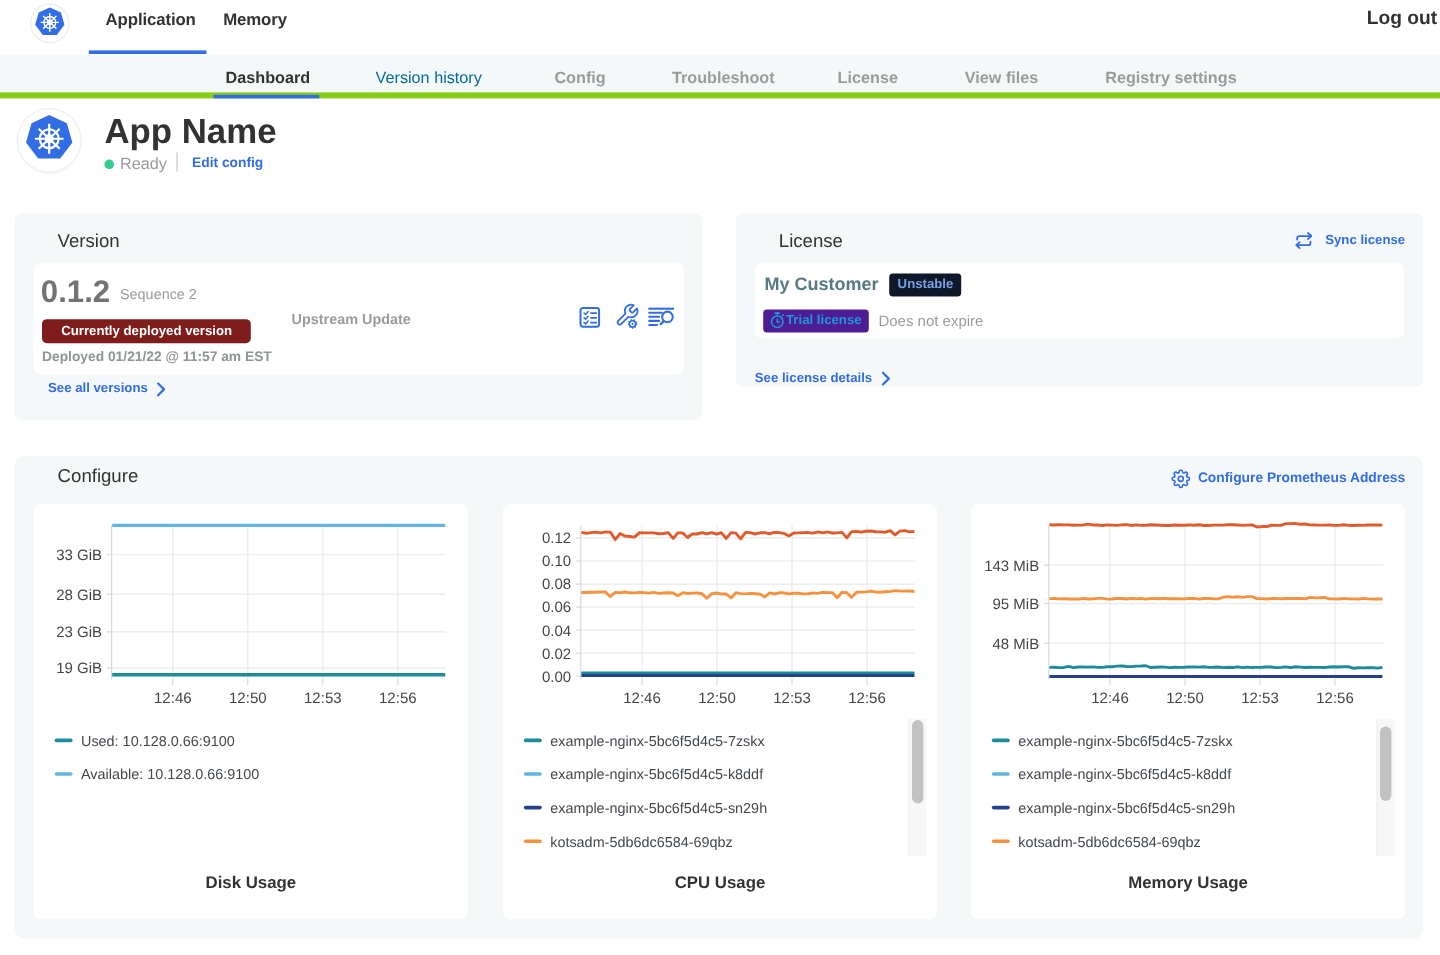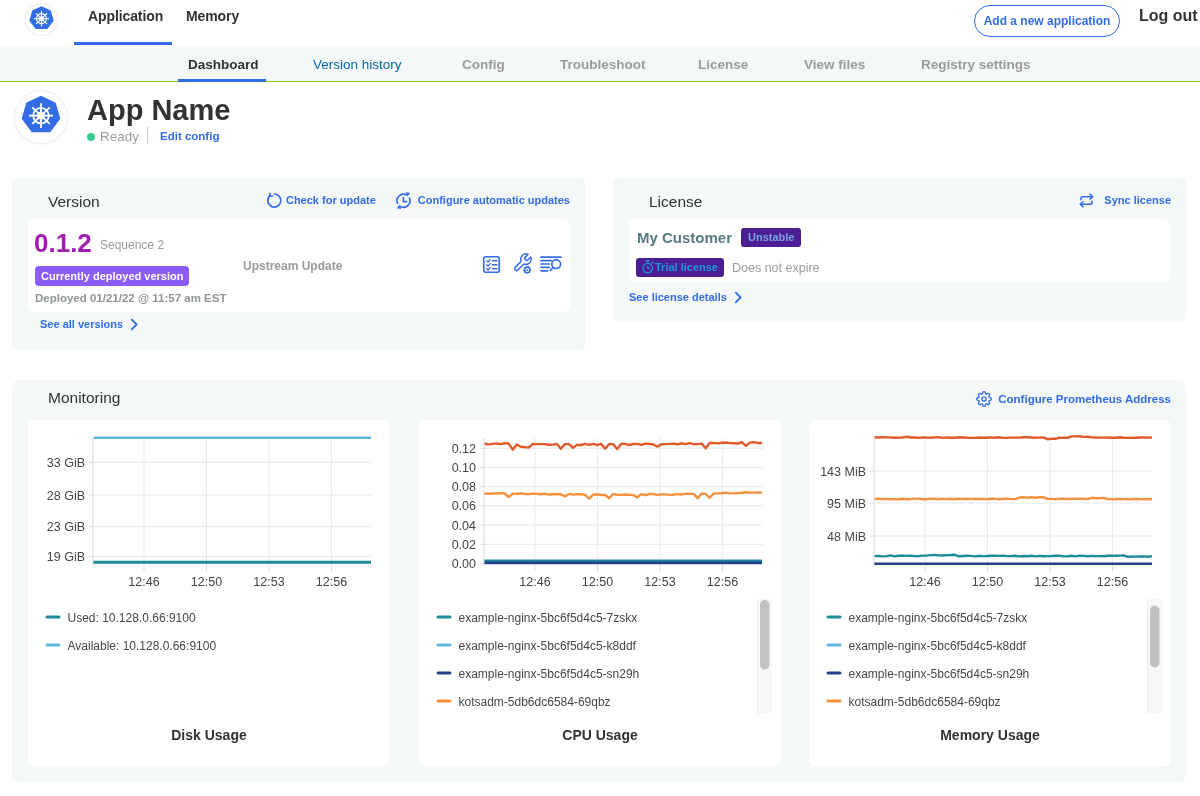--- a/index.html
+++ b/index.html
@@ -29,25 +29,24 @@
       <line x1="50" y1="47" x2="76" y2="47"></line>
       <line x1="50" y1="47" x2="31" y2="29"></line>
       <line x1="50" y1="47" x2="69" y2="29"></line>
       <line x1="50" y1="47" x2="31" y2="65"></line>
       <line x1="50" y1="47" x2="69" y2="65"></line>
     </g>
   </svg>
   <div class="abs" style="left:88px;top:8px;font-size:14px;font-weight:700;letter-spacing:-0.1px;color:#323232;">Application</div>
   <div class="abs" style="left:74px;top:42px;width:98px;height:3px;background:#326de6;"></div>
   <div class="abs" style="left:186px;top:8px;font-size:14px;font-weight:700;letter-spacing:-0.1px;color:#323232;">Memory</div>
-  <div class="abs" style="left:974px;top:5px;width:146px;height:32px;border:1px solid #326de6;border-radius:17px;color:#326de6;font-size:12px;font-weight:700;text-align:center;line-height:30px;">Add a new application</div>
   <div class="abs" style="left:1139px;top:7px;font-size:16px;font-weight:600;color:#323232;">Log out</div>
 </div>
 
-<div class="abs" style="left:0;top:46px;width:1200px;height:36px;background:#f4f8f9;border-bottom:1px solid #84cc16;">
+<div class="abs" style="left:0;top:46px;width:1200px;height:36px;background:#f4f8f9;border-bottom:5px solid #84cc16;">
   <div class="abs" style="left:188px;top:11px;font-size:13.5px;font-weight:700;color:#323232;">Dashboard</div>
   <div class="abs" style="left:178px;top:33px;width:88px;height:3px;background:#326de6;"></div>
   <div class="abs" style="left:313px;top:11px;font-size:13.5px;font-weight:400;color:#0369a1;">Version history</div>
   <div class="abs" style="left:462px;top:11px;font-size:13.5px;font-weight:700;color:#9b9b9b;">Config</div>
   <div class="abs" style="left:560px;top:11px;font-size:13.5px;font-weight:700;color:#9b9b9b;">Troubleshoot</div>
   <div class="abs" style="left:698px;top:11px;font-size:13.5px;font-weight:700;color:#9b9b9b;">License</div>
   <div class="abs" style="left:804px;top:11px;font-size:13.5px;font-weight:700;color:#9b9b9b;">View files</div>
   <div class="abs" style="left:921px;top:11px;font-size:13.5px;font-weight:700;color:#9b9b9b;">Registry settings</div>
 </div>
 
@@ -68,41 +67,25 @@
   </g>
 </svg>
 <div class="abs" style="left:87px;top:94px;font-size:29px;font-weight:700;color:#323232;">App Name</div>
 <div class="abs" style="left:87px;top:133px;width:8px;height:8px;border-radius:50%;background:#38cc8e;"></div>
 <div class="abs" style="left:100px;top:129px;font-size:13.5px;font-weight:500;color:#9b9b9b;">Ready</div>
 <div class="abs" style="left:147px;top:127px;width:1px;height:16px;background:#c4c7ca;"></div>
 <div class="abs" style="left:160px;top:130px;font-size:11.5px;font-weight:700;color:#326de6;">Edit config</div>
 
 <div class="abs card" style="left:12px;top:178px;width:573px;height:172px;">
   <div class="abs h16" style="left:16px;top:15px;">Version</div>
-  <div class="abs linkrow" style="right:15px;top:13px;height:18px;">
-    <svg style="margin-right:3px;" width="17" height="17" viewBox="0 0 24 24" fill="none" stroke="#326de6" stroke-width="2.4" stroke-linecap="round">
-      <path d="M5.5 5.2 A 9.2 9.2 0 1 0 12 2.8"></path>
-      <path d="M5.5 1.8 L5.5 5.6 L9.3 5.6" stroke-width="2.2"></path>
-    </svg>
-    <span class="link">Check for update</span>
-    <span style="width:18px;"></span>
-    <svg style="margin-right:5px;" width="19" height="19" viewBox="0 0 24 24" fill="none" stroke="#326de6">
-      <path d="M4.9 16.4 A8.2 8.2 0 0 1 16.1 5.2" stroke-width="2"></path>
-      <path d="M19.1 8.2 A8.2 8.2 0 0 1 7.9 19.4" stroke-width="2"></path>
-      <polygon points="14.9,1.6 20.6,2.6 16.4,7.2" fill="#326de6" stroke="none"></polygon>
-      <polygon points="9.1,22.8 3.4,21.8 7.6,17.2" fill="#326de6" stroke="none"></polygon>
-      <path d="M11.9 8.3 L11.9 13.5 L15.8 13.5" stroke-width="2.1" stroke-linecap="round"></path>
-    </svg>
-    <span class="link">Configure automatic updates</span>
-  </div>
 
   <div class="abs wbox" style="left:16px;top:41px;width:542px;height:93px;">
-    <div class="abs" style="left:6px;top:9px;font-size:26px;font-weight:700;color:#a21caf;">0.1.2</div>
+    <div class="abs" style="left:6px;top:9px;font-size:26px;font-weight:700;color:#737373;">0.1.2</div>
     <div class="abs" style="left:72px;top:19px;font-size:12px;font-weight:500;color:#9b9b9b;">Sequence 2</div>
-    <div class="abs" style="left:7px;top:47px;height:20px;background:#8b5cf6;border-radius:4px;color:#fff;font-size:11px;font-weight:700;line-height:20px;padding:0 6px;">Currently deployed version</div>
+    <div class="abs" style="left:7px;top:47px;height:20px;background:#7f1d1d;border-radius:4px;color:#fff;font-size:11px;font-weight:700;line-height:20px;padding:0 16px;">Currently deployed version</div>
     <div class="abs" style="left:7px;top:73px;font-size:11.5px;font-weight:600;color:#8f9496;">Deployed 01/21/22 @ 11:57 am EST</div>
     <div class="abs" style="left:215px;top:40px;font-size:12px;font-weight:700;color:#9b9b9b;">Upstream Update</div>
 
     <svg class="abs" style="left:454px;top:36px;" width="19" height="19" viewBox="0 0 24 24" fill="none" stroke="#326de6" stroke-linecap="round" stroke-linejoin="round">
       <rect x="2.2" y="2.2" width="19.6" height="19.6" rx="2.6" stroke-width="2.1"></rect>
       <path d="M6 7.4 L7.6 9 L10.2 5.9" stroke-width="1.7"></path>
       <path d="M6 12.4 L7.6 14 L10.2 10.9" stroke-width="1.7"></path>
       <path d="M6 17.4 L7.6 19 L10.2 15.9" stroke-width="1.7"></path>
       <line x1="13.2" y1="7.4" x2="18.8" y2="7.4" stroke-width="1.9"></line>
       <line x1="13.2" y1="12.4" x2="18.8" y2="12.4" stroke-width="1.9"></line>
@@ -140,41 +123,41 @@
     <svg style="margin-right:8px;" width="19" height="19" viewBox="0 0 24 24" fill="none" stroke="#326de6" stroke-width="1.9" stroke-linecap="round" stroke-linejoin="round">
       <path d="M5 11 L5 9.6 C5 8.1 6 7.2 7.5 7.2 L19.6 7.2"></path>
       <path d="M16.4 4 L19.9 7.2 L16.4 10.4"></path>
       <path d="M19 13 L19 14.4 C19 15.9 18 16.8 16.5 16.8 L4.4 16.8"></path>
       <path d="M7.6 13.6 L4.1 16.8 L7.6 20"></path>
     </svg>
     <span class="link">Sync license</span>
   </div>
   <div class="abs wbox" style="left:16px;top:41px;width:541px;height:63px;">
     <div class="abs" style="left:8px;top:10px;font-size:15px;font-weight:700;letter-spacing:0;color:#577981;">My Customer</div>
-    <div class="abs" style="left:112px;top:9px;height:19px;background:#4c1d95;border-radius:3px;color:#76a4e3;font-size:11px;font-weight:700;line-height:19px;padding:0 7px;">Unstable</div>
+    <div class="abs" style="left:112px;top:9px;height:19px;background:#0f172a;border-radius:3px;color:#76a4e3;font-size:11px;font-weight:700;line-height:19px;padding:0 7px;">Unstable</div>
     <div class="abs" style="left:7px;top:39px;height:19px;background:#4c1d95;border-radius:3px;color:#2197d4;font-size:11px;font-weight:700;line-height:19px;padding:0 6px 0 19px;">Trial license</div>
     <svg class="abs" style="left:12px;top:41px;" width="14" height="14" viewBox="0 0 24 24" fill="none" stroke="#2197d4" stroke-width="2.2" stroke-linecap="round">
       <circle cx="11.5" cy="13.8" r="8.2"></circle>
       <path d="M11.5 10.2 L11.5 14.3 L14.8 14.3" stroke-width="2"></path>
       <path d="M8.5 1.6 L14.5 1.6"></path>
       <path d="M11.5 1.6 L11.5 3.6"></path>
       <path d="M18.6 5.4 L20.2 3.9"></path>
     </svg>
     <div class="abs" style="left:103px;top:42px;font-size:12.5px;font-weight:500;color:#9b9b9b;">Does not expire</div>
   </div>
-  <div class="abs linkrow" style="left:16px;top:112px;height:14px;text-align:right;">
+  <div class="abs linkrow" style="left:16px;top:130px;height:14px;text-align:right;">
     <span class="link">See license details</span>
     <svg style="margin-left:5px;" width="13" height="13" viewBox="0 0 12 12" fill="none" stroke="#326de6" stroke-width="1.7" stroke-linecap="round" stroke-linejoin="round">
           <path d="M3.5 1.5 L8 6 L3.5 10.5"></path>
         </svg>
   </div>
 </div>
 
 <div class="abs card" style="left:12px;top:380px;width:1174px;height:402px;border-radius:8px;">
-  <div class="abs h16" style="left:16px;top:9px;">Monitoring</div>
+  <div class="abs h16" style="left:16px;top:9px;">Configure</div>
   <div class="abs linkrow" style="right:15px;top:10px;height:18px;">
     <svg style="margin-right:6px;" width="16" height="16" viewBox="0 0 24 24" fill="none" stroke="#326de6" stroke-width="2">
       <circle cx="12" cy="12" r="3.2"></circle>
       <path d="M19.4 15a1.65 1.65 0 0 0 .33 1.82l.06.06a2 2 0 1 1-2.83 2.83l-.06-.06a1.65 1.65 0 0 0-1.82-.33 1.65 1.65 0 0 0-1 1.51V21a2 2 0 1 1-4 0v-.09A1.65 1.65 0 0 0 9 19.4a1.65 1.65 0 0 0-1.82.33l-.06.06a2 2 0 1 1-2.83-2.83l.06-.06a1.65 1.65 0 0 0 .33-1.82 1.65 1.65 0 0 0-1.51-1H3a2 2 0 1 1 0-4h.09A1.65 1.65 0 0 0 4.6 9a1.65 1.65 0 0 0-.33-1.82l-.06-.06a2 2 0 1 1 2.83-2.83l.06.06a1.65 1.65 0 0 0 1.82.33H9a1.65 1.65 0 0 0 1-1.51V3a2 2 0 1 1 4 0v.09a1.65 1.65 0 0 0 1 1.51 1.65 1.65 0 0 0 1.82-.33l.06-.06a2 2 0 1 1 2.83 2.83l-.06.06a1.65 1.65 0 0 0-.33 1.82V9a1.65 1.65 0 0 0 1.51 1H21a2 2 0 1 1 0 4h-.09a1.65 1.65 0 0 0-1.51 1z"></path>
     </svg>
     <span class="link" style="font-size:11.5px;">Configure Prometheus Address</span>
   </div>
   <div class="abs wbox" style="left:16px;top:40px;width:362px;height:346px;"><svg width="362" height="346" viewBox="0 0 362 346" font-family="Liberation Sans, sans-serif">
           <line x1="65" y1="42.3" x2="343.5" y2="42.3" stroke="#e9e9e9" stroke-width="1"></line>
           <line x1="61" y1="42.3" x2="65" y2="42.3" stroke="#d9d9d9" stroke-width="1"></line>

